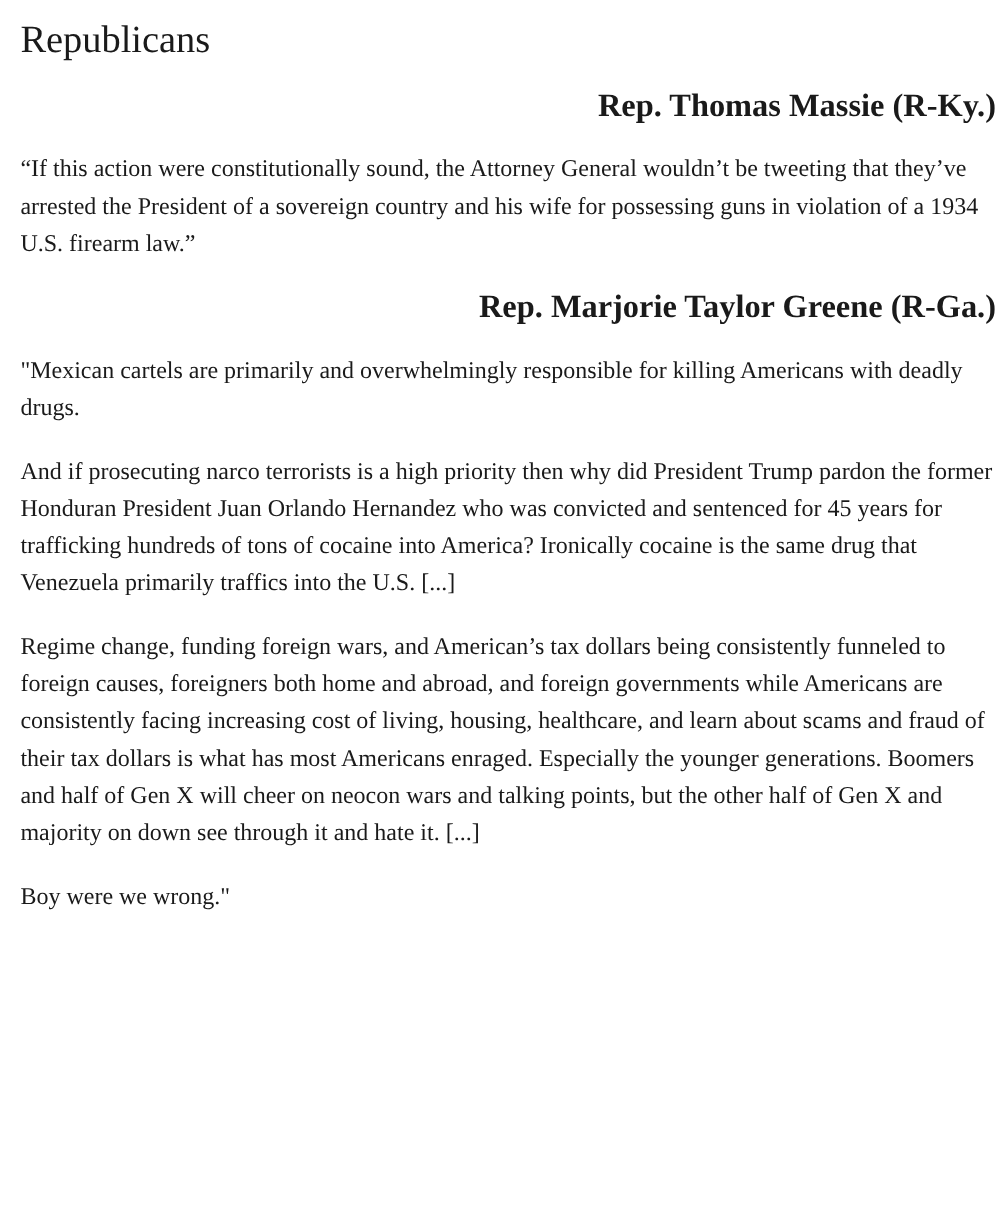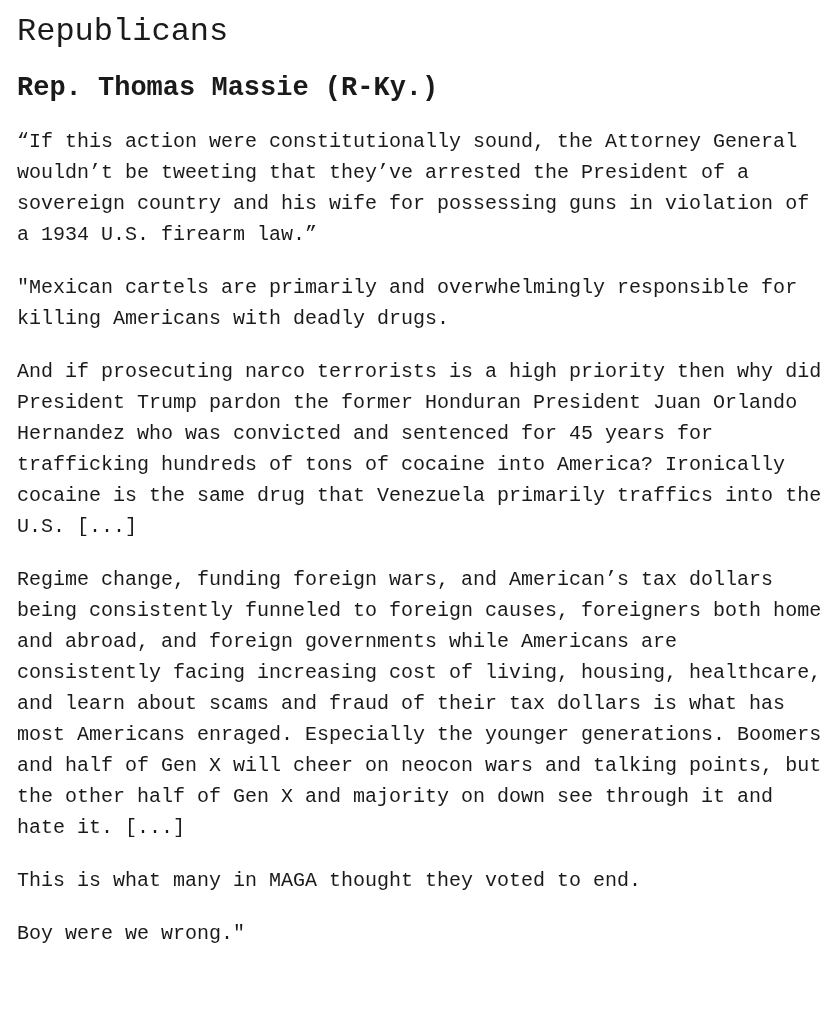--- a/index.html
+++ b/index.html
@@ -7,58 +7,59 @@
     padding: 0;
     background: #ffffff;
   }
   .page {
     width: 833px;
     min-height: 1023px;
     box-sizing: border-box;
     padding: 6px 3px 20px 17px;
     background: #ffffff;
     color: #1a1a1a;
-    font-family: Liberation Mono, monospace;
+    font-family: Liberation Serif, serif;
     overflow: hidden;
   }
   .section-title {
     font-size: 32px;
     font-weight: 400;
     line-height: 1.25;
     margin: 6px 0 0 0;
   }
   .speaker {
     font-size: 27px;
     font-weight: 700;
     line-height: 1.2;
     margin: 20px 0 0 0;
+    text-align: right;
   }
   .quote {
     font-size: 20px;
     font-weight: 400;
     line-height: 31px;
     margin: 22px 0 0 0;
   }
 </style>
 </head>
 <body>
 
 <main class="page">
 
   <h1 class="section-title">Republicans</h1>
 
   <h2 class="speaker">Rep. Thomas Massie (R-Ky.)</h2>
 
   <p class="quote">“If this action were constitutionally sound, the Attorney General wouldn’t be tweeting that they’ve arrested the President of a sovereign country and his wife for possessing guns in violation of a 1934 U.S. firearm law.”</p>
 
+  <h2 class="speaker">Rep. Marjorie Taylor Greene (R-Ga.)</h2>
 
   <p class="quote">"Mexican cartels are primarily and overwhelmingly responsible for killing Americans with deadly drugs.</p>
 
 
   <p class="quote">And if prosecuting narco terrorists is a high priority then why did President Trump pardon the former Honduran President Juan Orlando Hernandez who was convicted and sentenced for 45 years for trafficking hundreds of tons of cocaine into America? Ironically cocaine is the same drug that Venezuela primarily traffics into the U.S. [...]</p>
 
   <p class="quote">Regime change, funding foreign wars, and American’s tax dollars being consistently funneled to foreign causes, foreigners both home and abroad, and foreign governments while Americans are consistently facing increasing cost of living, housing, healthcare, and learn about scams and fraud of their tax dollars is what has most Americans enraged. Especially the younger generations. Boomers and half of Gen X will cheer on neocon wars and talking points, but the other half of Gen X and majority on down see through it and hate it. [...]</p>
 
-  <p class="quote">This is what many in MAGA thought they voted to end.</p>
 
   <p class="quote">Boy were we wrong."</p>
 
 </main>
 
 </body></html>

